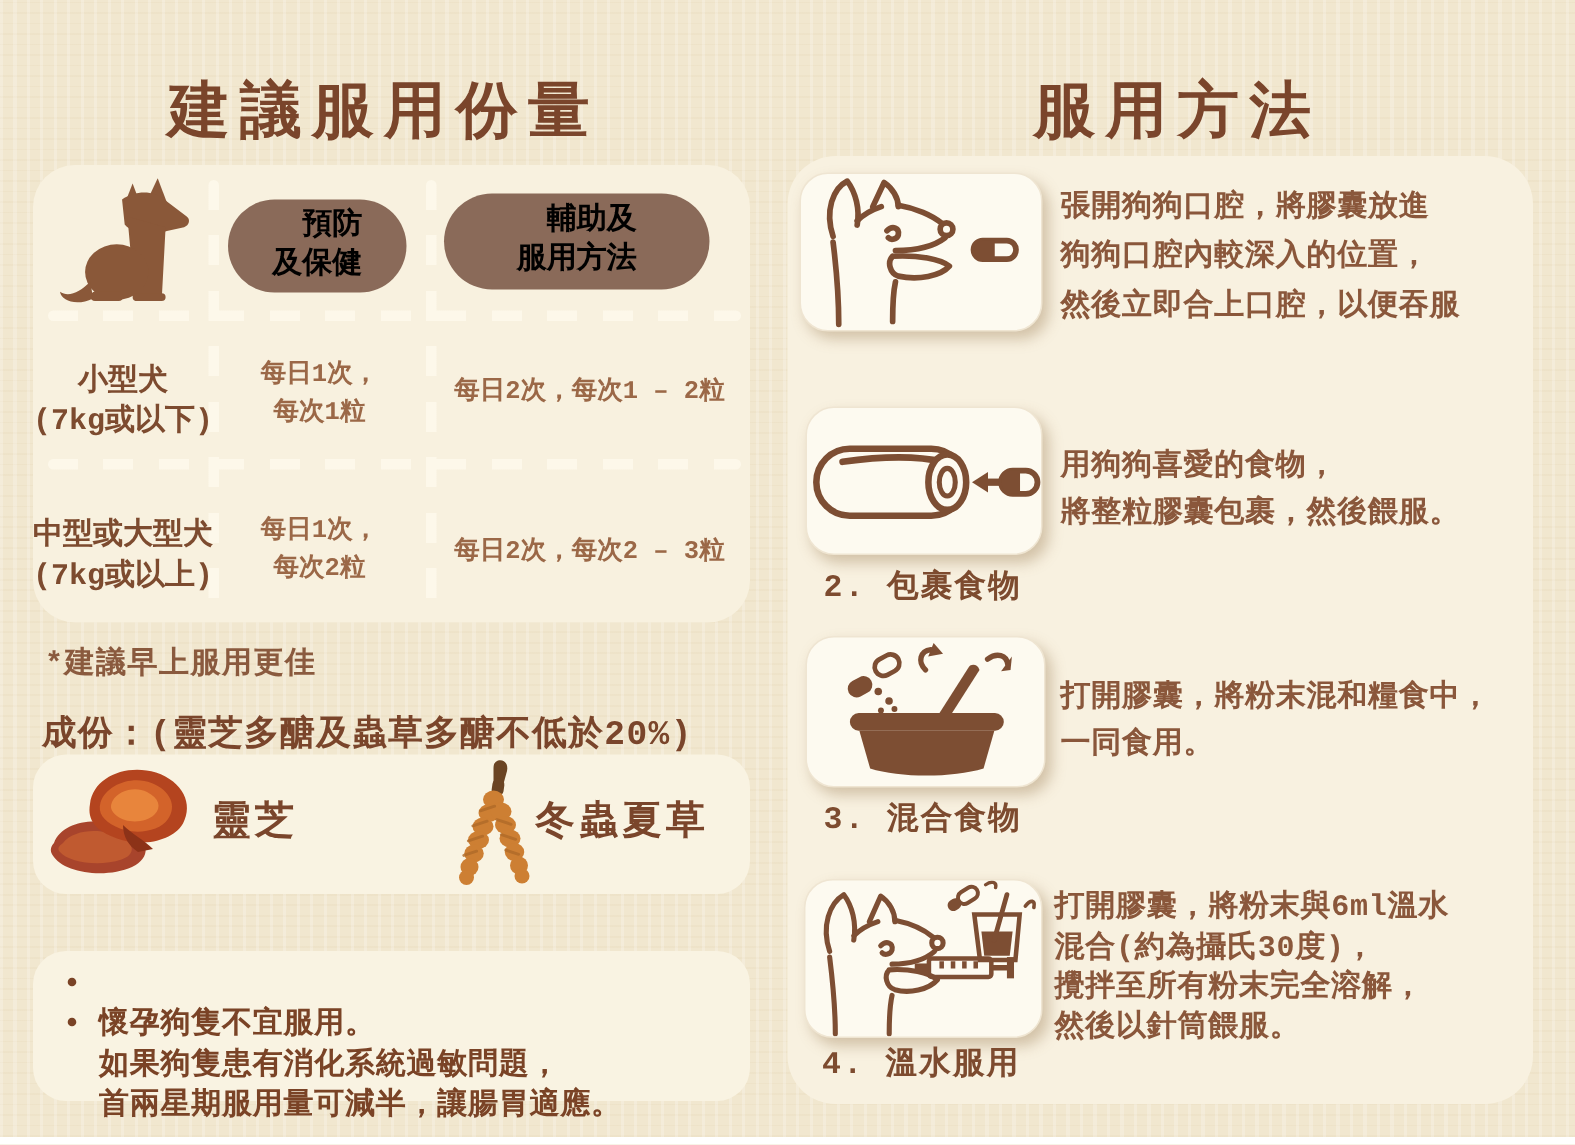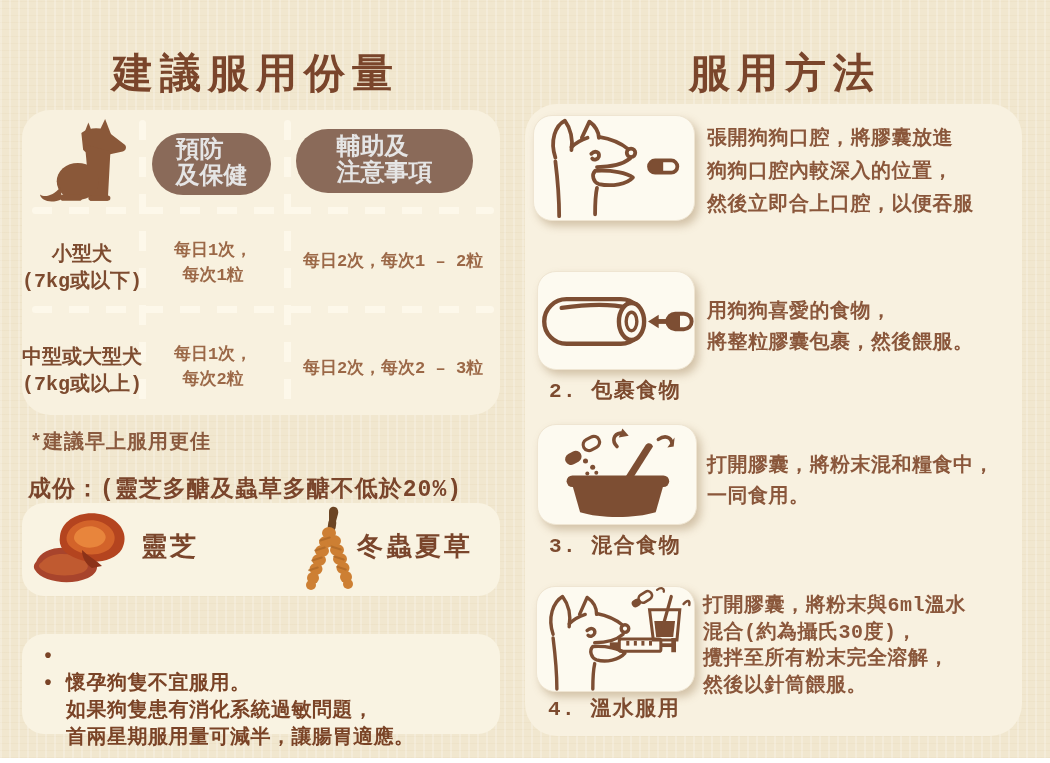--- a/index.html
+++ b/index.html
@@ -17,23 +17,23 @@
     width:500px;text-align:center;font-size:41px;font-weight:bold;
     color:#7a452b;letter-spacing:7px;white-space:nowrap;
   }
   .panel{background:#f8f1df;border-radius:28px;}
   .panel-light{background:#f9f3e2;border-radius:22px;}
   .dash-h{height:7px;border-radius:4px;
     background-image:repeating-linear-gradient(90deg,#fdf8ea 0 20px,rgba(0,0,0,0) 20px 37px);}
   .dash-v{width:7px;border-radius:4px;
     background-image:repeating-linear-gradient(180deg,#fdf8ea 0 20px,rgba(0,0,0,0) 20px 37px);}
   .pill{
-    background:#8a6a59;color:#e5e5e5;border-radius:32px;
-    display:flex;align-items:center;justify-content:center;text-align:left;
-    font-size:24px;font-weight:bold;line-height:26px;white-space:pre-line;
+    background:#8a6a59;color:#000000;border-radius:32px;
+    display:flex;align-items:center;justify-content:center;text-align:right;
+    font-size:20px;font-weight:bold;line-height:26px;white-space:pre-line;
   }
   .row-label{font-size:20px;font-weight:bold;color:#7d4b2f;text-align:center;
     line-height:27px;white-space:pre-line;}
   .dose{font-size:17px;font-weight:600;color:#9b6847;text-align:center;
     line-height:25px;white-space:pre-line;}
   .footnote{font-size:20px;font-weight:600;color:#8a5a3e;letter-spacing:1px;}
   .section-heading{font-size:22px;font-weight:bold;color:#7a452b;letter-spacing:1px;white-space:nowrap;text-align:center;}
   .ingredient-label{font-size:26px;font-weight:bold;color:#7a452b;letter-spacing:3px;white-space:nowrap;}
   .note-line{font-size:20px;font-weight:bold;color:#7a4326;line-height:27px;white-space:pre-line;letter-spacing:0.5px;margin-top:25px;}
   .bullet{font-size:20px;font-weight:bold;color:#7a4326;}
@@ -70,21 +70,21 @@
         <rect x="23" y="87" width="25" height="7" rx="3.5"></rect>
         <rect x="55" y="88" width="25" height="6" rx="3"></rect>
         <path d="M23,79 C15,88 6,91 0,87 C1,94 13,98 25,92 Z"></path>
       </g>
     </svg>
   </div>
 
   <div class="abs pill" style="left:152px;top:133px;width:119px;height:62px;">預防
 及保健</div>
   <div class="abs pill" style="left:296px;top:129px;width:177px;height:64px;">輔助及
-注意事項</div>
+服用方法</div>
 
   <div class="abs row-label" style="left:20px;top:241px;width:124px;">小型犬
 (7kg或以下)</div>
   <div class="abs dose" style="left:147px;top:238px;width:132px;">每日1次，
 每次1粒</div>
   <div class="abs dose" style="left:290px;top:249px;width:206px;">每日2次，每次1 – 2粒</div>
 
   <div class="abs row-label" style="left:12px;top:344px;width:140px;">中型或大型犬
 (7kg或以上)</div>
   <div class="abs dose" style="left:147px;top:342px;width:132px;">每日1次，

